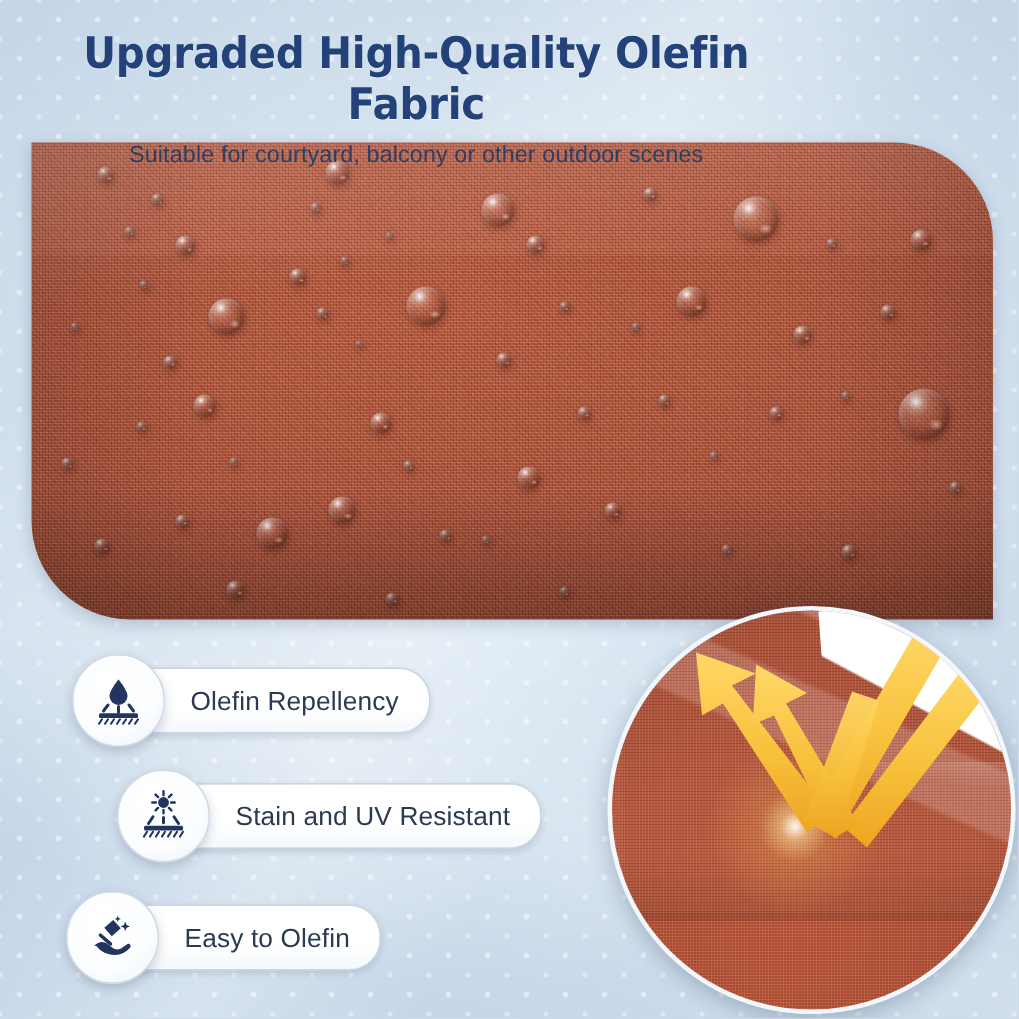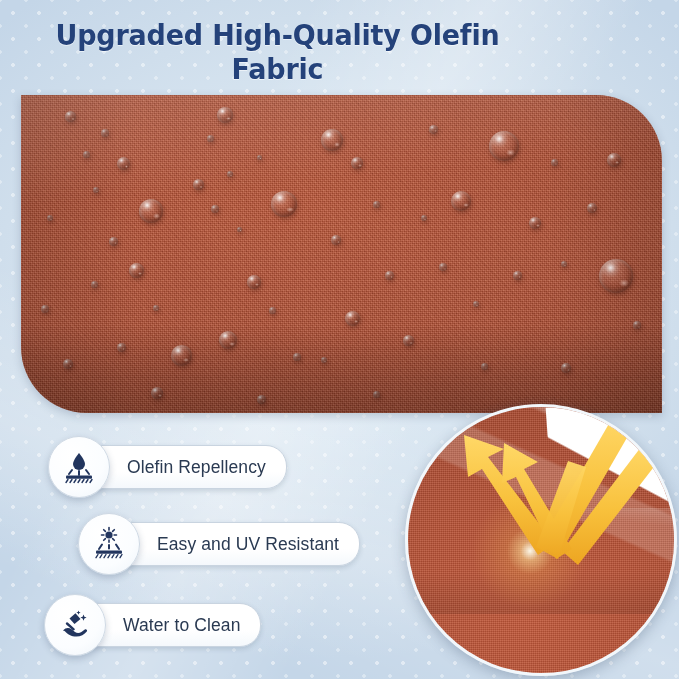--- a/index.html
+++ b/index.html
@@ -169,20 +169,21 @@
 <body>
 
 <div id="stage">
 
   <div class="dots"></div>
   <div class="sheen"></div>
   <div class="sheen2"></div>
 
   <div id="header">
     <h1 id="title">Upgraded High-Quality Olefin Fabric</h1>
+    <p id="subtitle">Suitable for courtyard, balcony or other outdoor scenes</p>
   </div>
 
   <div id="fabric">
     <div class="weave"></div>
     <div class="grain"></div>
     <div id="drops">
         <div class="drop" style="left: 44px; top: 16px; width: 11px; height: 11px;"></div>
         <div class="drop" style="left: 80px; top: 34px; width: 8px; height: 8px;"></div>
         <div class="drop" style="left: 62px; top: 56px; width: 7px; height: 7px;"></div>
         <div class="drop" style="left: 96px; top: 62px; width: 13px; height: 13px;"></div>
@@ -284,32 +285,32 @@
     <div class="fic">
       <svg width="38" height="38" viewBox="0 0 38 38" fill="none" stroke="#22355e">
         <circle cx="19" cy="10" r="3.6" fill="#22355e" stroke="none"></circle>
         <path d="M19 2.5v2.6M19 15v2.2M11.5 10h2.4M24.1 10h2.4M13.7 4.7l1.7 1.7M22.6 13.6l1.7 1.7M24.3 4.7l-1.7 1.7M15.4 13.6l-1.7 1.7" stroke-width="1.6" stroke-linecap="round"></path>
         <path d="M19 20v3.5M12 19.5l-3 4.5M26 19.5l3 4.5" stroke-width="2" stroke-linecap="round"></path>
         <rect x="6" y="25.5" width="26" height="3.2" rx="1" fill="#22355e" stroke="none"></rect>
         <path d="M8 29.5l-2 3.2M12 29.5l-2 3.2M16 29.5l-2 3.2M20 29.5l-2 3.2M24 29.5l-2 3.2M28 29.5l-2 3.2M32 29.5l-2 3.2" stroke-width="1.4" stroke-linecap="round"></path>
       </svg>
     </div>
     <div class="fpill">
-      <span>Easy and UV Resistant</span>
+      <span>Stain and UV Resistant</span>
     </div>
   </div>
 
   <div class="feature" id="feat3">
     <div class="fic">
       <svg width="38" height="38" viewBox="0 0 38 38" fill="none" stroke="#22355e">
         <path d="M13.5 12.5l6-5.2 5 5.6-6 5.2z" fill="#22355e" stroke="none"></path>
         <path d="M11 17.5l6.6 5.8" stroke-width="2.4" stroke-linecap="round"></path>
         <path d="M7 24.5c2.6-3 6-3.2 8.6-1.2l3.4 2.6c1.9 1.4 4.4 1.4 6.4 0l3.4-2.4c1.3-.9 3 .8 2 2.1-2.4 3-6.1 5-10.4 5-4.9 0-9.1-2.3-11.5-5.3-.8-.9-.8-.2-1.9-.8z" fill="#22355e" stroke="none"></path>
         <path d="M27.5 8.5l.9 2.2 2.2.9-2.2.9-.9 2.2-.9-2.2-2.2-.9 2.2-.9z" fill="#22355e" stroke="none"></path>
         <path d="M22.5 4.5l.6 1.5 1.5.6-1.5.6-.6 1.5-.6-1.5-1.5-.6 1.5-.6z" fill="#22355e" stroke="none"></path>
       </svg>
     </div>
     <div class="fpill">
-      <span>Water to Clean</span>
+      <span>Easy to Olefin</span>
     </div>
   </div>
 
 </div>
 
 </body></html>

